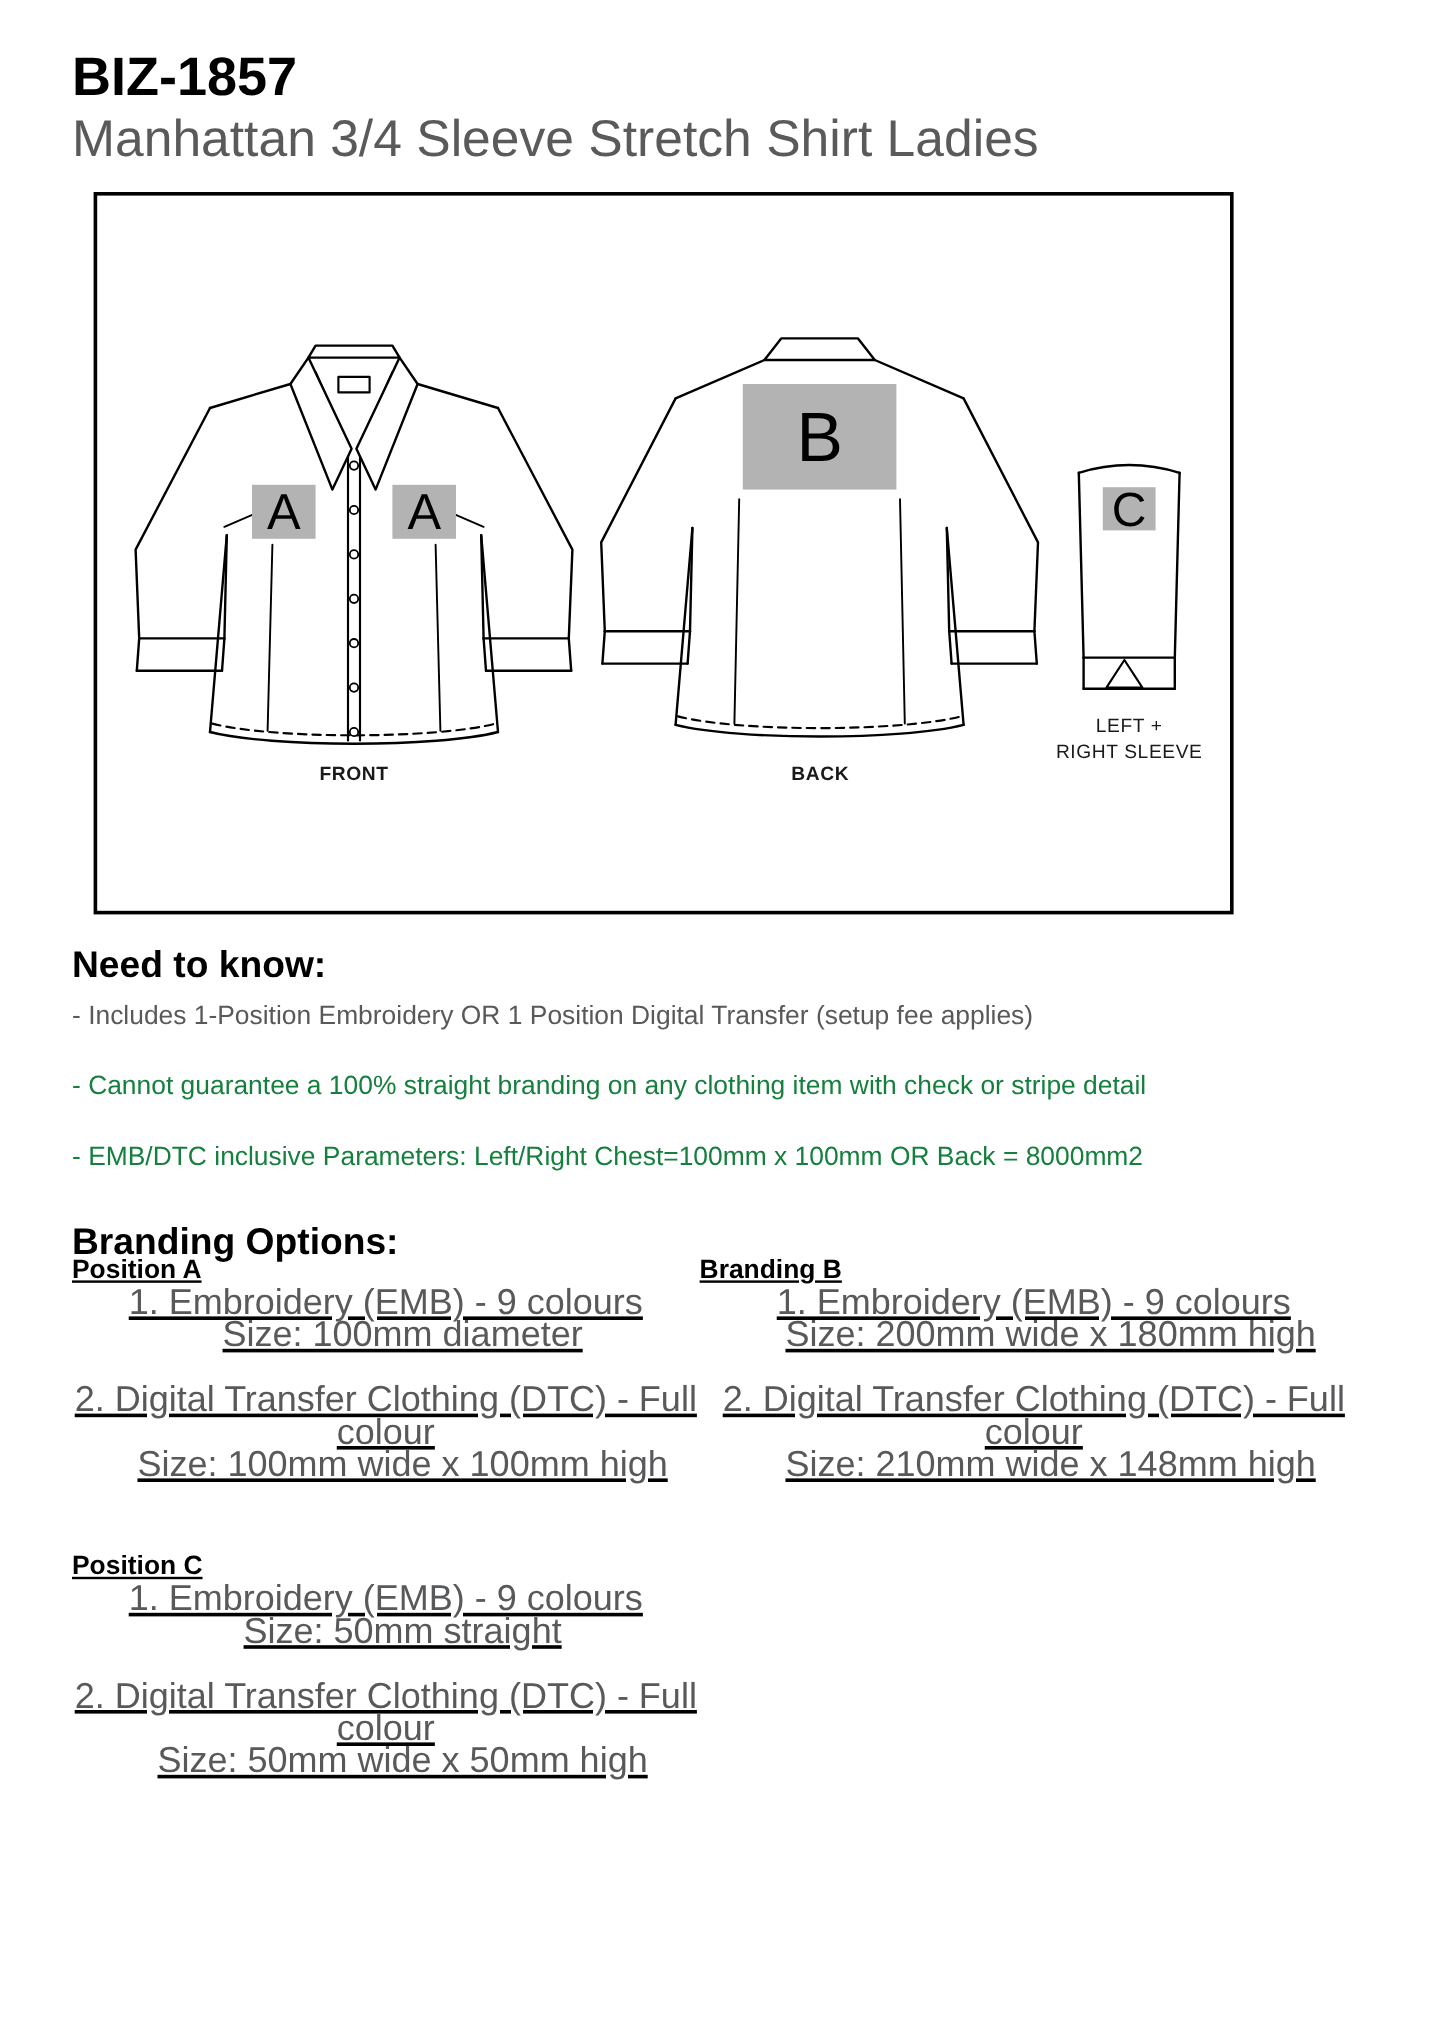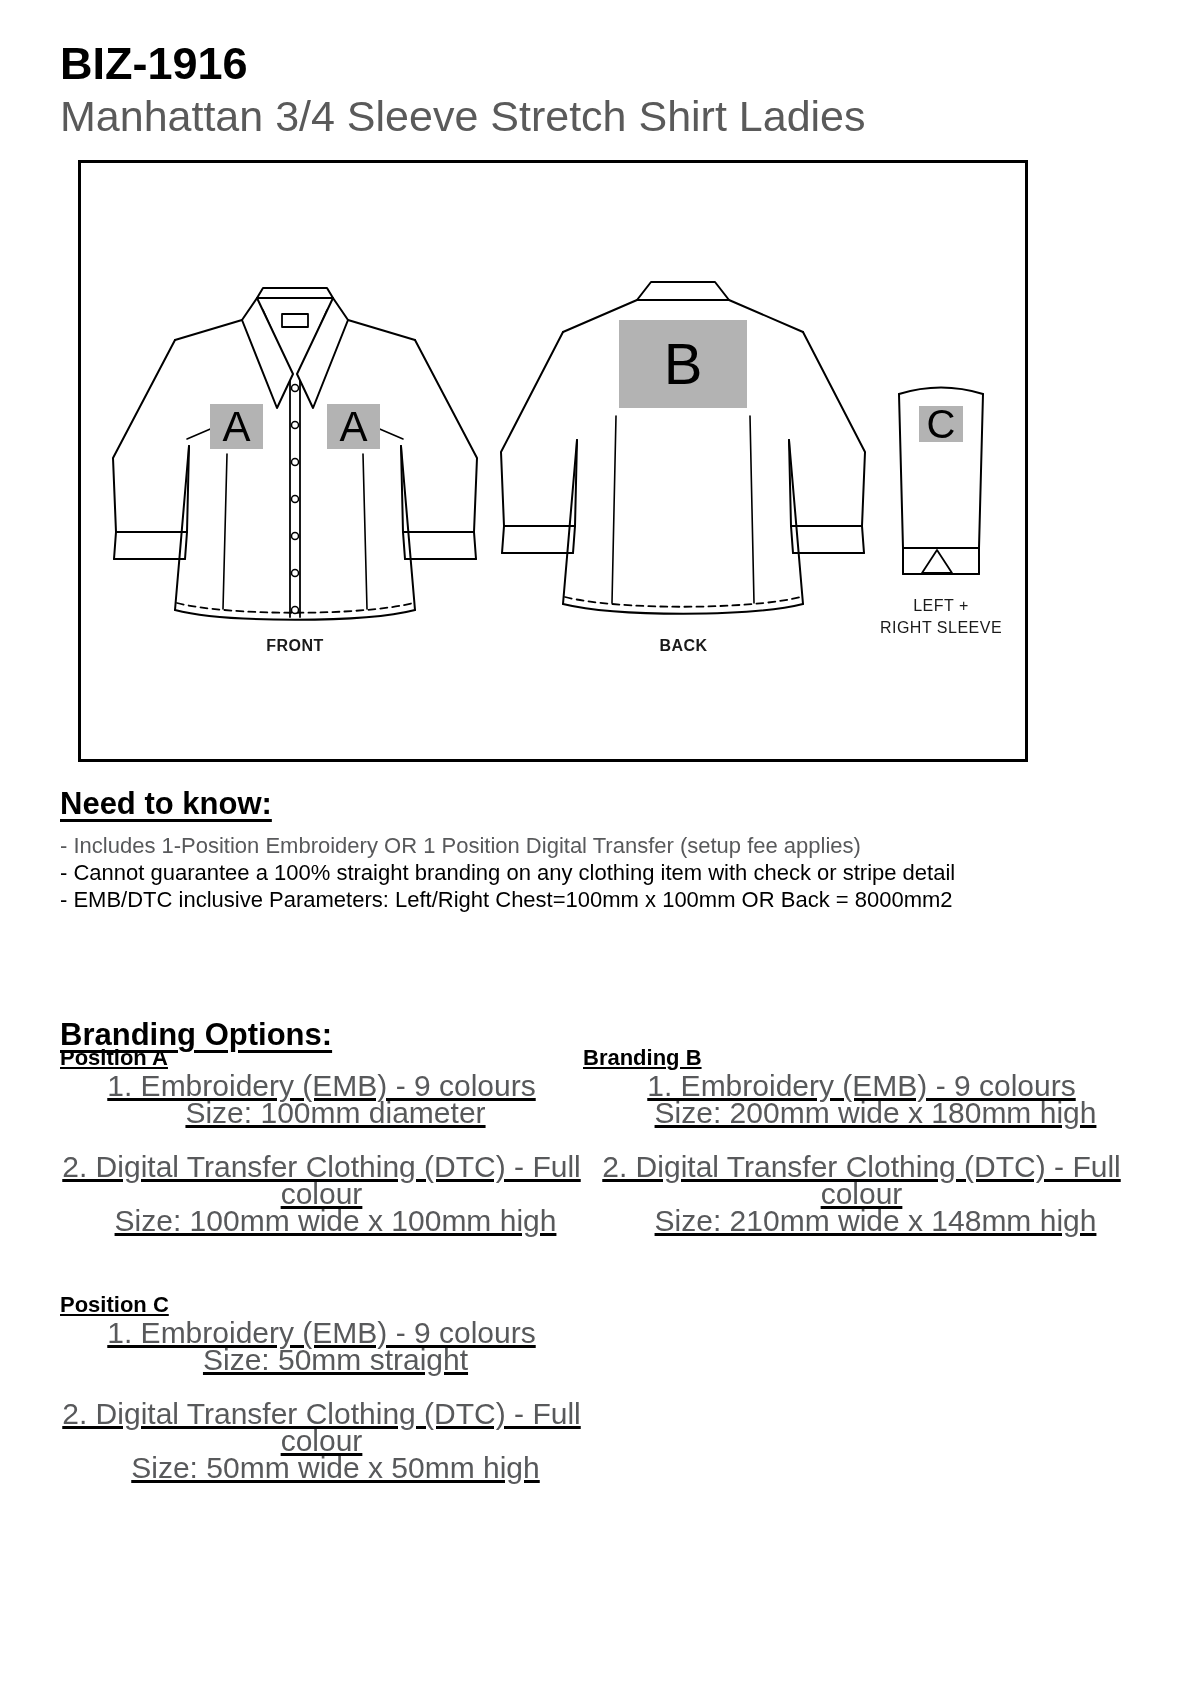--- a/index.html
+++ b/index.html
@@ -30,47 +30,47 @@
   }
   .fig-front .fig-label,.fig-back .fig-label{margin-top:10px;font-weight:bold;}
   .fig-sleeve .fig-label{margin-top:3px;}
   .marker-letter{
     font-family:"Liberation Sans","DejaVu Sans",sans-serif;
     font-weight:400;fill:#000000;
   }
   .section-heading{
     position:absolute;left:60px;margin:0;
     font-size:31px;font-weight:bold;color:#000000;
-    text-decoration:underline;text-decoration-thickness:2.5px;text-underline-offset:5px;
+    text-decoration-thickness:2.5px;text-underline-offset:5px;
   }
   .need-heading{top:786px;}
   .need-items{
     position:absolute;left:60px;top:832px;width:1080px;
     font-size:22px;line-height:27px;
   }
   .need-item-gray{color:#58595b;}
-  .need-item-red{color:#000000;}
+  .need-item-red{color:#15803d;margin-top:32px;}
   .branding-heading{top:997px;margin-top:20px;}
   .branding-grid{
     position:absolute;left:60px;top:1044px;width:1080px;
     display:grid;grid-template-columns:523px 1fr;grid-auto-rows:auto;text-decoration:underline;
   }
   .pos-block h3{
     margin:0;font-size:22px;line-height:28px;font-weight:bold;color:#000000;
   }
   .pos-option{
     font-size:30px;line-height:27px;color:#58595b;margin:0 0 27px 0;text-align:center;
   }
   .pos-option .size-line{padding-left:28px;}
   .pos-c{margin-top:30px;}
 </style>
 </head>
 <body>
 
-<div class="title">BIZ-1916</div>
+<div class="title">BIZ-1857</div>
 <div class="subtitle">Manhattan 3/4 Sleeve Stretch Shirt Ladies</div>
 
 <div class="frame">
 
   <div class="fig fig-front">
     <svg width="380" height="348" viewBox="0 0 380 348">
       <g stroke="#000" fill="none" stroke-width="2" stroke-linejoin="round" stroke-linecap="round">
 
         <path d="M158,32 L186,95" stroke-width="1.6"></path>
         <path d="M222,32 L194,95" stroke-width="1.6"></path>

